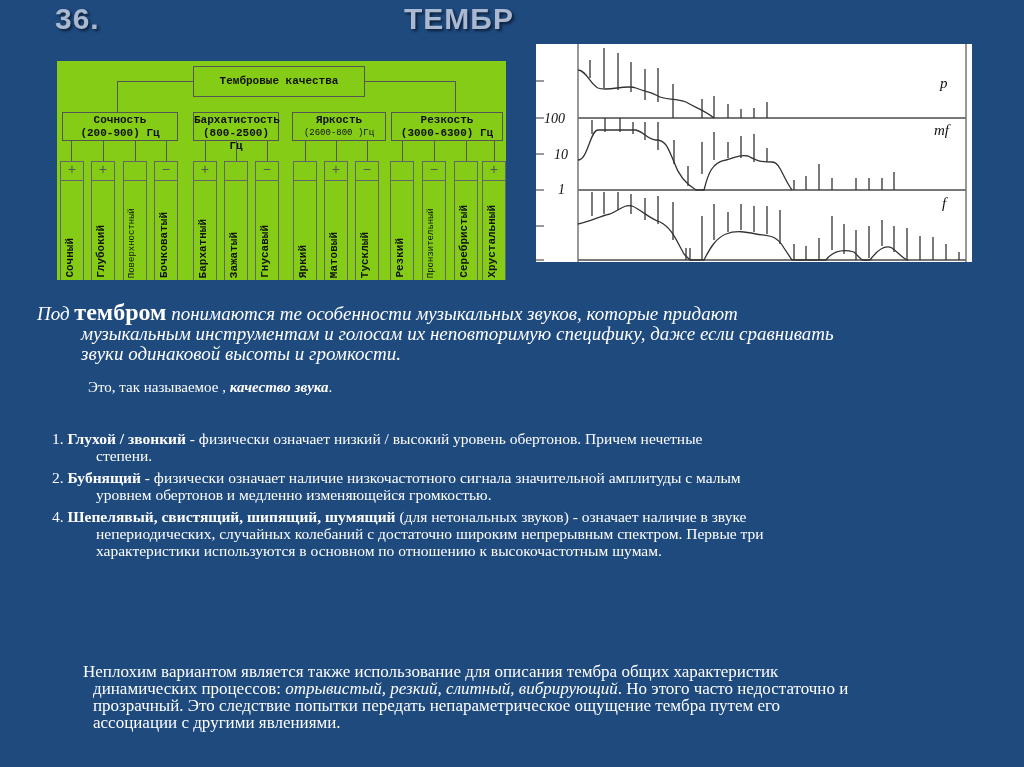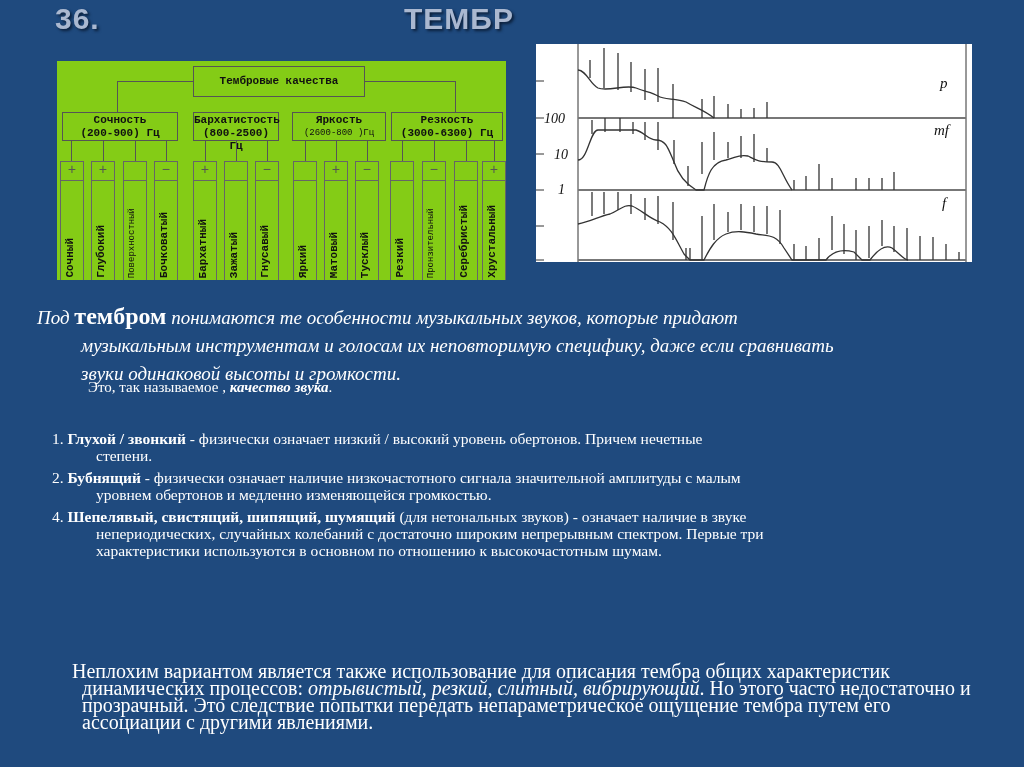--- a/index.html
+++ b/index.html
@@ -58,33 +58,33 @@
   
   .chart {
     position:absolute; left:536px; top:44px; width:436px; height:218px;
     background:#ffffff;
   }
   .chart svg { display:block; }
 
   
   .intro {
     position:absolute; left:37px; top:302px; width:960px;
-    font-style:italic; font-size:19px; line-height:28px;
+    font-style:italic; font-size:19px; line-height:20px;
   }
   .intro .first { }
   .intro .cont { padding-left:44px; }
   .intro b { font-style:normal; font-size:24px; }
   .quality {
     position:absolute; left:88px; top:379px; font-size:15px;
   }
   .quality b { font-style:italic; }
   .items { position:absolute; left:52px; top:430px; width:950px; font-size:15.5px; line-height:17px; }
   .item { margin-bottom:5px; }
   .item .cont { padding-left:44px; }
-  .closing { position:absolute; left:72px; top:663px; width:920px; font-size:20px; line-height:17px; }
+  .closing { position:absolute; left:83px; top:663px; width:920px; font-size:17px; line-height:17px; }
   .closing .cont { padding-left:10px; }
 </style>
 </head>
 <body>
 
 <div class="title-num">36.</div>
 <div class="title-text">ТЕМБР</div>
 
 <div class="diagram">
   <div class="root">Тембровые качества</div>

